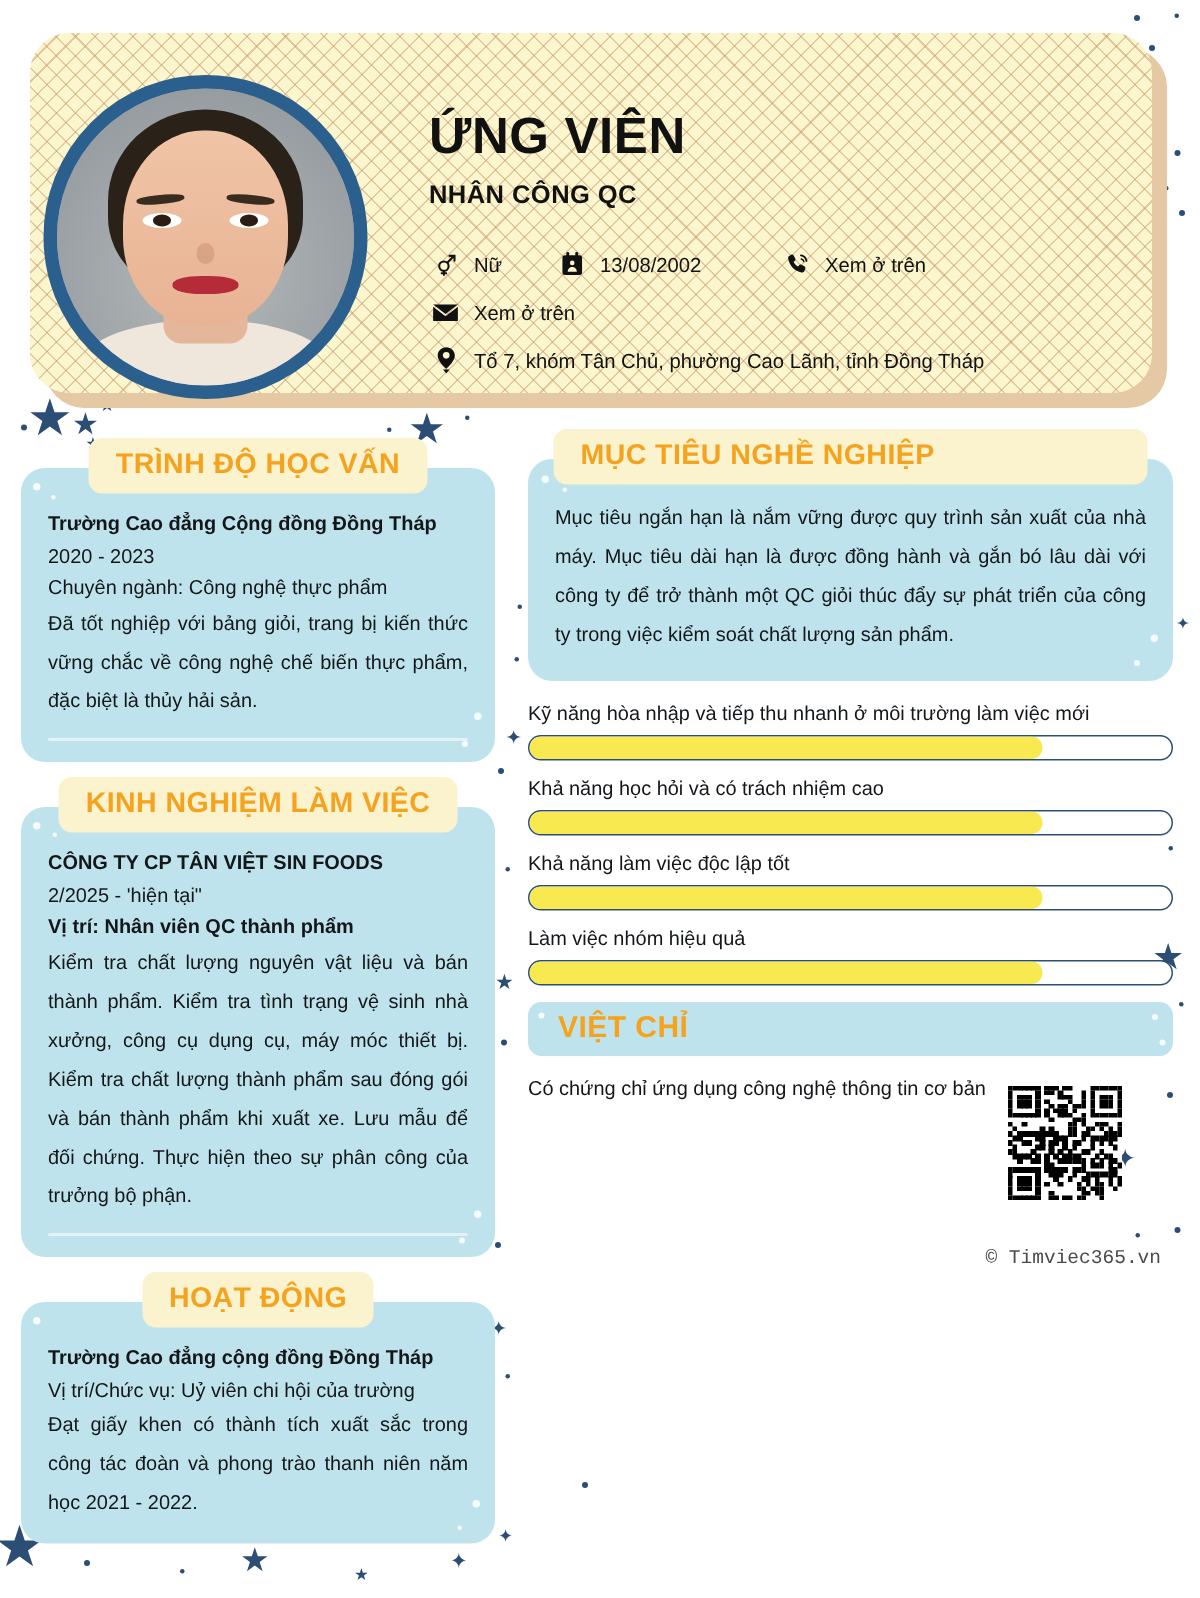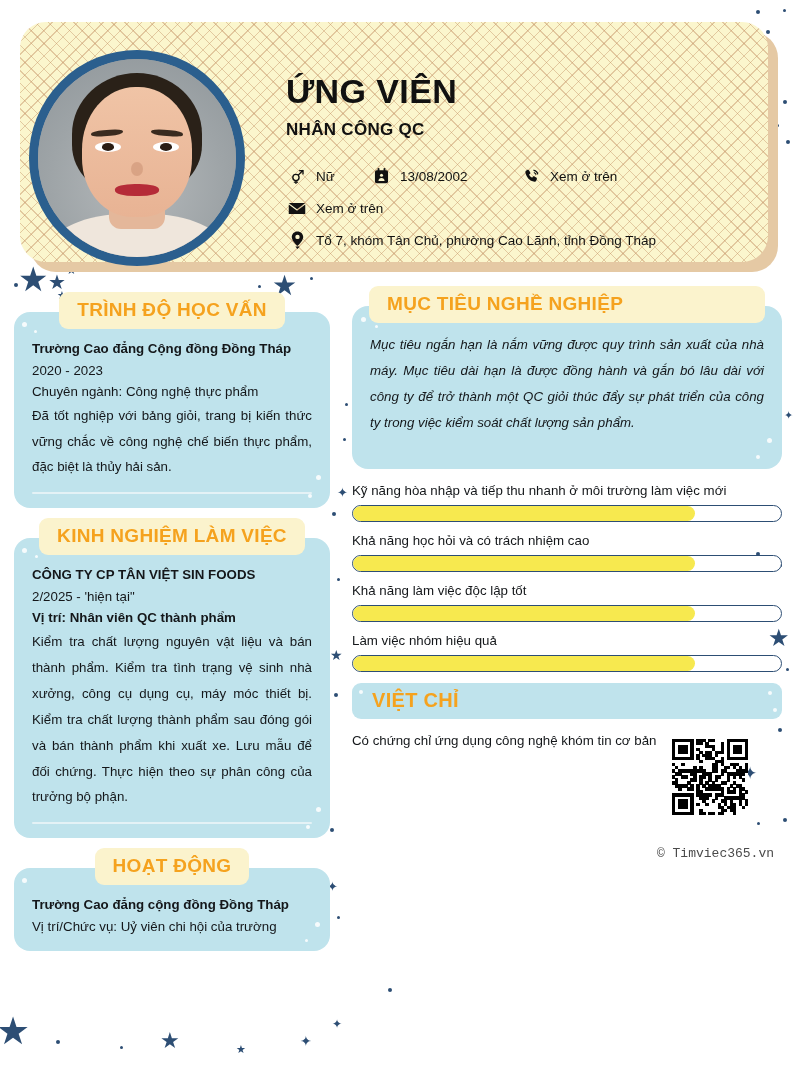--- a/index.html
+++ b/index.html
@@ -311,29 +311,30 @@
     </div>
 
     <div class="card">
       <div class="card-tab">HOẠT ĐỘNG</div>
       <div class="card-body">
         <div class="pad-white-dot" style="left:8px;top:10px;width:5px;height:5px;"></div>
         <div class="pad-white-dot" style="right:10px;bottom:24px;width:5px;height:5px;"></div>
         <div class="pad-white-dot" style="right:22px;bottom:9px;width:3px;height:3px;"></div>
         <div class="c-line bold">Trường Cao đẳng cộng đồng Đồng Tháp</div>
         <div class="c-line">Vị trí/Chức vụ: Uỷ viên chi hội của trường</div>
+        <div class="c-para">Đạt giấy khen có thành tích xuất sắc trong công tác đoàn và phong trào thanh niên năm học 2021 - 2022.</div>
       </div>
     </div>
   </div>
 
   <div class="col-right">
 
     <div class="card">
       <div class="card-tab wide">MỤC TIÊU NGHỀ NGHIỆP</div>
-      <div class="card-body" style="padding-bottom:33px;font-style:italic;">
+      <div class="card-body" style="padding-bottom:18px;">
         <div class="pad-white-dot" style="left:9px;top:11px;width:5px;height:5px;"></div>
         <div class="pad-white-dot" style="left:23px;top:19px;width:3px;height:3px;"></div>
         <div class="pad-white-dot" style="right:10px;bottom:26px;width:5px;height:5px;"></div>
         <div class="pad-white-dot" style="right:22px;bottom:10px;width:4px;height:4px;"></div>
         <div class="c-para">Mục tiêu ngắn hạn là nắm vững được quy trình sản xuất của nhà máy. Mục tiêu dài hạn là được đồng hành và gắn bó lâu dài với công ty để trở thành một QC giỏi thúc đẩy sự phát triển của công ty trong việc kiểm soát chất lượng sản phẩm.</div>
       </div>
     </div>
 
     <div style="margin-top:12px;">
       <div class="skills">
@@ -365,21 +366,21 @@
     </div>
 
     <div style="margin-top:8px;">
       <div class="banner">
         <div class="pad-white-dot" style="left:7px;top:7px;width:4px;height:4px;"></div>
         <div class="pad-white-dot" style="right:10px;top:8px;width:4px;height:4px;"></div>
         <div class="pad-white-dot" style="right:5px;bottom:7px;width:4px;height:4px;"></div>
         <span>VIỆT CHỈ</span>
       </div>
       <div class="cert-wrap">
-        <div class="cert-text">Có chứng chỉ ứng dụng công nghệ khóm tin cơ bản</div>
+        <div class="cert-text">Có chứng chỉ ứng dụng công nghệ thông tin cơ bản</div>
         <div class="qr">
           <div class="qrgrid" id="qrgrid">
               <i class="qrpx" style="left:0px;top:0px;width:3.44px;height:3.44px;"></i>
               <i class="qrpx" style="left:3.04px;top:0px;width:3.44px;height:3.44px;"></i>
               <i class="qrpx" style="left:6.08px;top:0px;width:3.44px;height:3.44px;"></i>
               <i class="qrpx" style="left:9.120000000000001px;top:0px;width:3.44px;height:3.44px;"></i>
               <i class="qrpx" style="left:12.16px;top:0px;width:3.44px;height:3.44px;"></i>
               <i class="qrpx" style="left:15.2px;top:0px;width:3.44px;height:3.44px;"></i>
               <i class="qrpx" style="left:18.240000000000002px;top:0px;width:3.44px;height:3.44px;"></i>
               <i class="qrpx" style="left:24.32px;top:0px;width:3.44px;height:3.44px;"></i>

